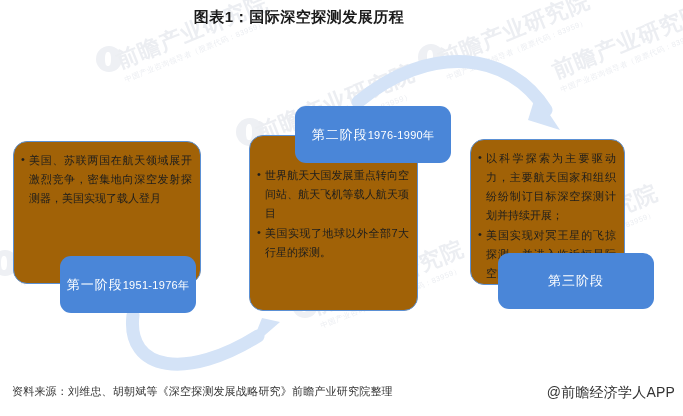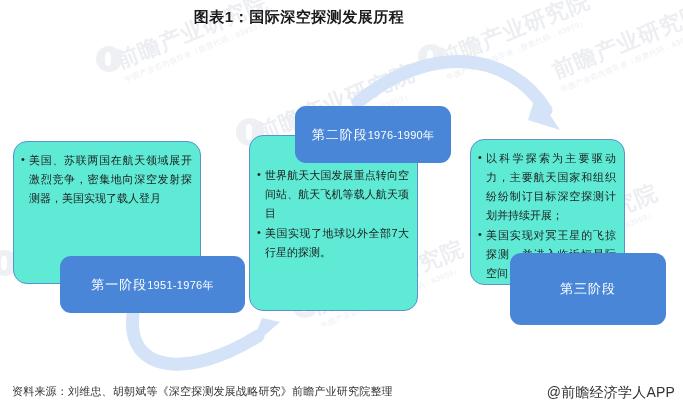--- a/index.html
+++ b/index.html
@@ -81,21 +81,21 @@
   .arrows {
     position: absolute;
     left: 0; top: 0;
     width: 683px; height: 416px;
     z-index: 1;
   }
 
   
   .card {
     position: absolute;
-    background: #5eead4;
+    background: #a16207;
     border: 1px solid #5b90d4;
     border-radius: 14px;
     box-sizing: border-box;
     z-index: 3;
   }
   .card-body {
     padding: 9px 8px 8px 7px;
     font-size: 11px;
     line-height: 19px;
     color: #1d1d1d;
@@ -232,21 +232,21 @@
       <path d="M 358 102 C 430 42, 510 52, 546 110" fill="none" stroke="#d4e3f7" stroke-width="13" stroke-linecap="round"></path>
       <path d="M 536 94 L 560 130 L 528 120 Z" fill="#d4e3f7"></path>
     </g>
   </svg>
 
   <div class="card" style="left:13px; top:141px; width:188px; height:143px;">
     <div class="card-body">
       <p class="bullet">美国、苏联两国在航天领域展开激烈竞争，密集地向深空发射探测器，美国实现了载人登月</p>
     </div>
   </div>
-  <div class="stage-label" style="left:60px; top:256px; width:185px; height:57px;text-align:center;">
+  <div class="stage-label" style="left:60px; top:256px; width:136px; height:57px;text-align:center;">
     <div class="stage-name">第一阶段</div>
     <div class="stage-years">1951-1976年</div>
   </div>
 
   <div class="card" style="left:249px; top:135px; width:169px; height:176px;">
     <div class="card-body" style="padding-top:30px;">
       <p class="bullet">世界航天大国发展重点转向空间站、航天飞机等载人航天项目</p>
       <p class="bullet">美国实现了地球以外全部7大行星的探测。</p>
     </div>
   </div>
@@ -254,21 +254,21 @@
     <div class="stage-name">第二阶段</div>
     <div class="stage-years">1976-1990年</div>
   </div>
 
   <div class="card" style="left:470px; top:139px; width:155px; height:146px;">
     <div class="card-body">
       <p class="bullet">以科学探索为主要驱动力，主要航天国家和组织纷纷制订目标深空探测计划并持续开展；</p>
       <p class="bullet">美国实现对冥王星的飞掠探测，并进入临近恒星际空间</p>
     </div>
   </div>
-  <div class="stage-label" style="left:510px; top:253px; width:156px; height:72px;">
+  <div class="stage-label" style="left:498px; top:253px; width:156px; height:56px;">
     <div class="stage-name">第三阶段</div>
   </div>
 
   <div class="footer-rule"></div>
   <div class="source">资料来源：刘维忠、胡朝斌等《深空探测发展战略研究》前瞻产业研究院整理</div>
   <div class="app-tag">@前瞻经济学人APP</div>
 
 </div>
 
 </body></html>

